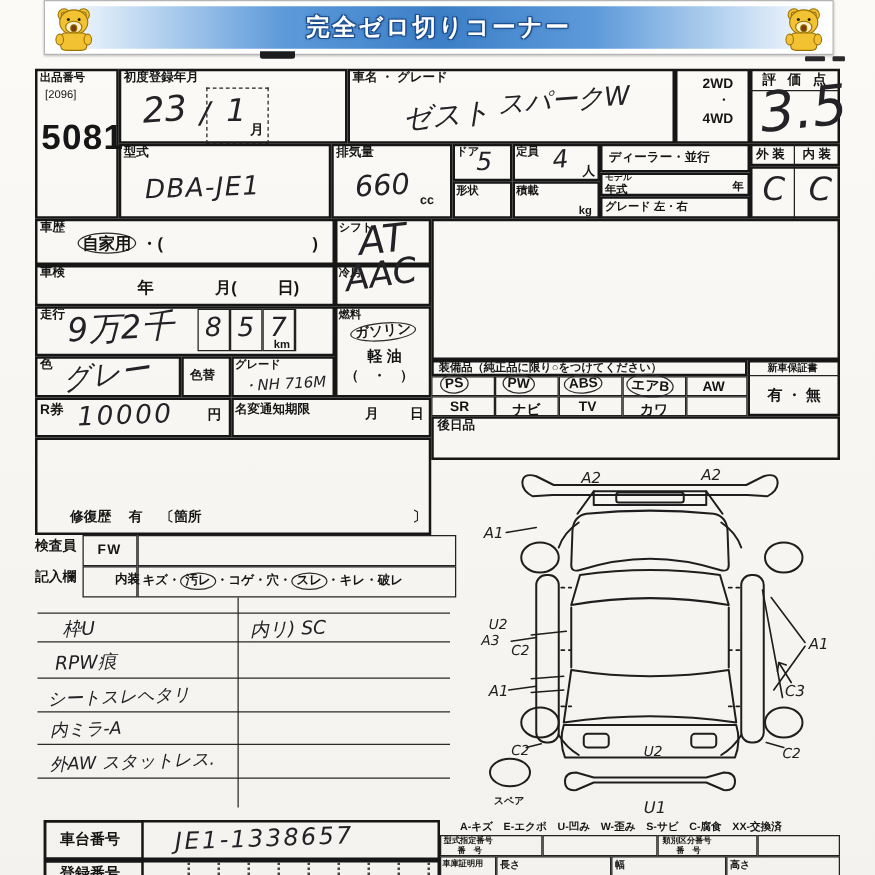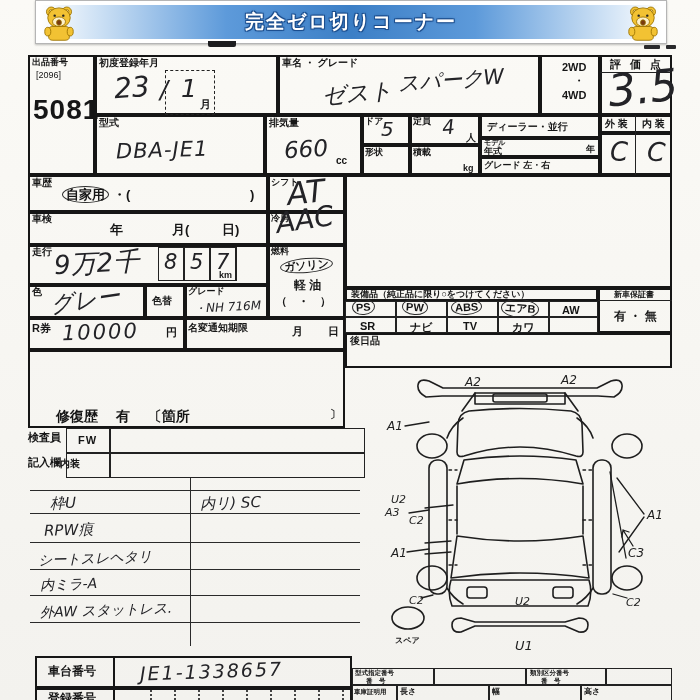--- a/index.html
+++ b/index.html
@@ -191,31 +191,34 @@
   <div class="lbl" style="left:32px;top:323px;font-size:11px">R券</div>
   <div class="hw" style="left:62px;top:322px;font-size:21px;letter-spacing:2px;transform:rotate(-2deg)">10000</div>
   <div class="lbl" style="left:166px;top:327px;font-size:11px">円</div>
 
   <div class="bx" style="left:185px;top:318px;width:160px;height:32px"></div>
   <div class="lbl" style="left:188px;top:323px;font-size:10px">名変通知期限</div>
   <div class="lbl" style="left:292px;top:326px;font-size:11px">月</div>
   <div class="lbl" style="left:328px;top:326px;font-size:11px">日</div>
 
   <div class="bx" style="left:28px;top:350px;width:317px;height:78px"></div>
-  <div class="lbl" style="left:56px;top:409px;font-size:14px">修復歴　 有 　〔箇所</div>
+  <div class="lbl" style="left:56px;top:409px;font-size:11px">修復歴　 有 　〔箇所</div>
   <div class="lbl" style="left:330px;top:409px;font-size:11px">〕</div>
 
   <div class="lbl" style="left:28px;top:432px;font-size:11px">検査員</div>
   <div class="lbl" style="left:28px;top:457px;font-size:11px">記入欄</div>
   <div class="bxt" style="left:66px;top:428px;width:44px;height:25px"></div>
   <div class="lbl" style="left:78px;top:435px;font-size:11px;letter-spacing:1px">FW</div>
   <div class="bxt" style="left:110px;top:428px;width:255px;height:25px"></div>
   <div class="bxt" style="left:66px;top:453px;width:44px;height:25px"></div>
-  <div class="lbl" style="left:60px;top:459px;font-size:10px">内装</div>
+  <div class="lbl" style="left:92px;top:459px;font-size:10px">内装</div>
   <div class="bxt" style="left:110px;top:453px;width:255px;height:25px"></div>
+  <div class="lbl" style="left:114px;top:458px;font-size:10px">
+    <span>キズ</span><span>・</span><span class="circ">汚レ</span><span>・</span><span>コゲ</span><span>・</span><span>穴</span><span>・</span><span class="circ">スレ</span><span>・</span><span>キレ</span><span>・</span><span>破レ</span>
+  </div>
 
   <div class="nline" style="left:30px;top:490px;width:330px"></div>
   <div class="nline" style="left:30px;top:513px;width:330px"></div>
   <div class="nline" style="left:30px;top:542px;width:330px"></div>
   <div class="nline" style="left:30px;top:569px;width:330px"></div>
   <div class="nline" style="left:30px;top:595px;width:330px"></div>
   <div class="nline" style="left:30px;top:622px;width:330px"></div>
   <div style="position:absolute;left:190px;top:478px;height:168px;border-left:1.6px solid #2a2a2a"></div>
   <div class="hw" style="left:50px;top:496px;font-size:15px;transform:rotate(-2deg)">枠U</div>
   <div class="hw" style="left:44px;top:523px;font-size:15px;transform:rotate(-2deg)">RPW痕</div>
@@ -337,20 +340,21 @@
       <text x="44" y="238" font-size="11">C2</text>
       <text x="30" y="277" font-size="8" font-style="normal" font-weight="bold">スペア</text>
       <text x="150" y="239" font-size="11">U2</text>
       <text x="150" y="284" font-size="13">U1</text>
       <text x="282" y="153">A1</text>
       <text x="263" y="191">C3</text>
       <text x="261" y="240" font-size="11">C2</text>
     </g>
   </svg>
 
+  <div class="lbl" style="left:368px;top:657px;font-size:8.5px">A-キズ　E-エクボ　U-凹み　W-歪み　S-サビ　C-腐食　XX-交換済</div>
   <div class="bxt" style="left:352px;top:668px;width:82px;height:17px"></div>
   <div class="lbl" style="left:355px;top:670px;font-size:6.5px">型式指定番号</div>
   <div class="lbl" style="left:366px;top:678px;font-size:6.5px">番　号</div>
   <div class="bxt" style="left:434px;top:668px;width:92px;height:17px"></div>
   <div class="bxt" style="left:526px;top:668px;width:80px;height:17px"></div>
   <div class="lbl" style="left:530px;top:670px;font-size:6.5px">類別区分番号</div>
   <div class="lbl" style="left:541px;top:678px;font-size:6.5px">番　号</div>
   <div class="bxt" style="left:606px;top:668px;width:66px;height:17px"></div>
   <div class="bxt" style="left:352px;top:685px;width:45px;height:30px"></div>
   <div class="lbl" style="left:354px;top:689px;font-size:6.5px">車庫証明用</div>

